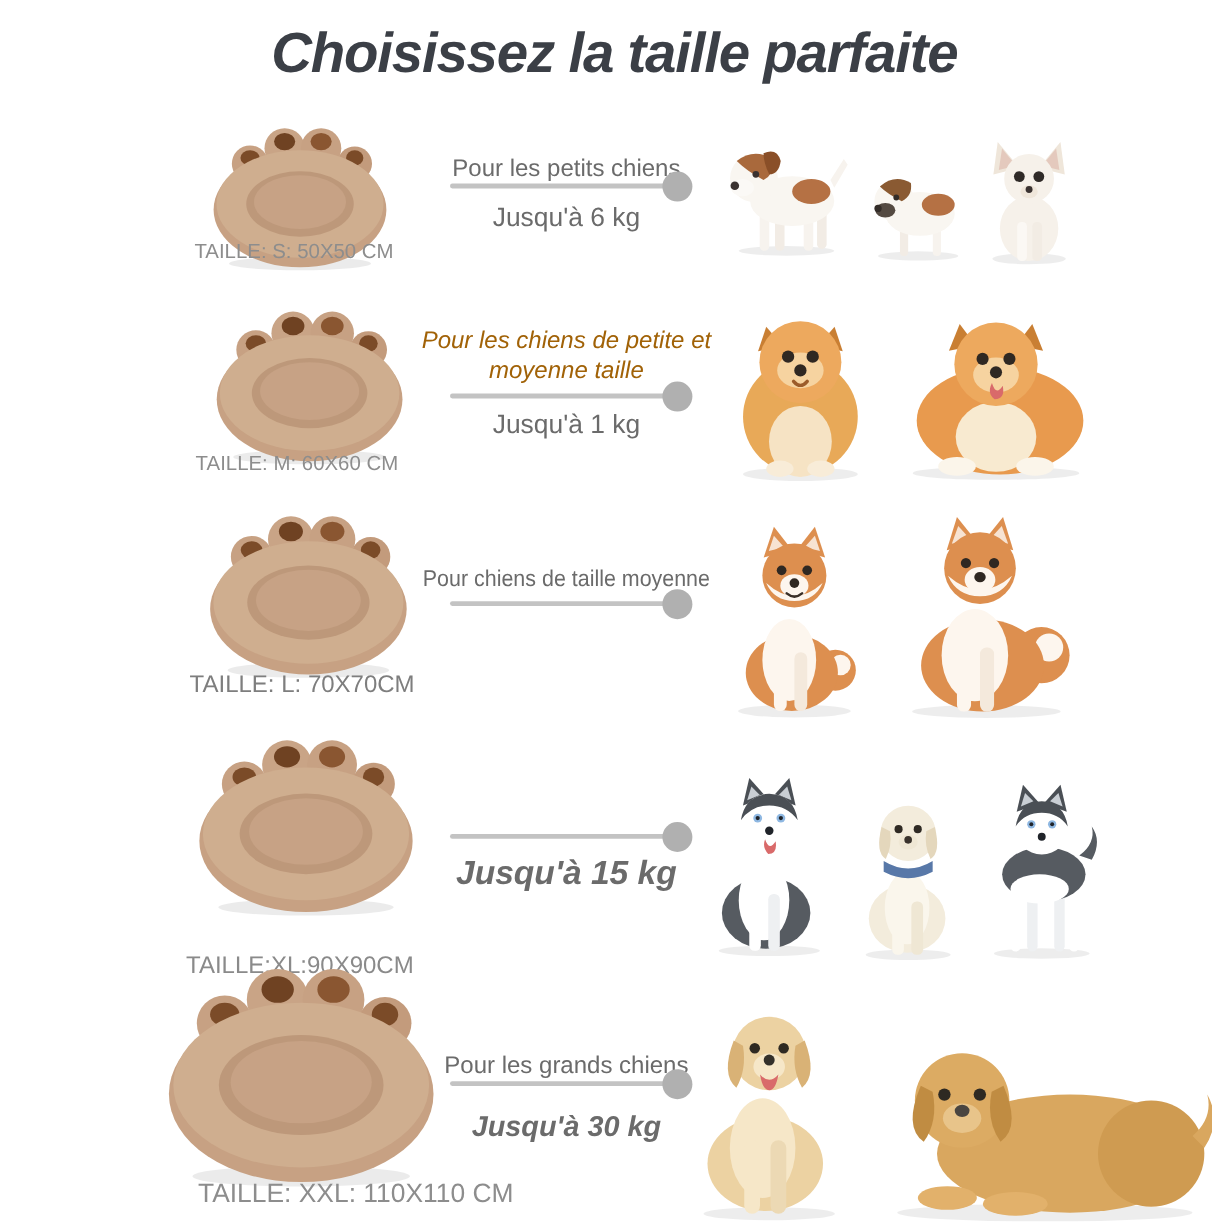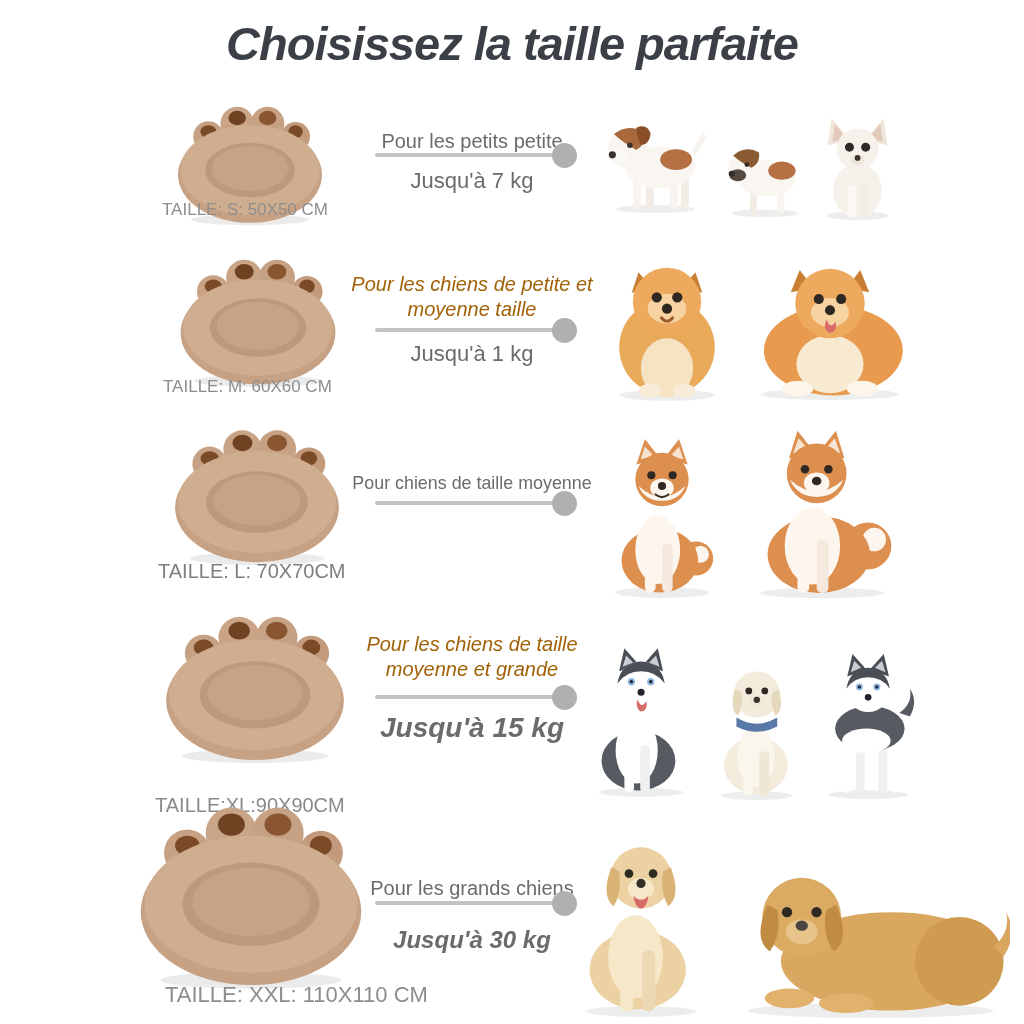--- a/index.html
+++ b/index.html
@@ -58,24 +58,24 @@
 </svg>
 
 <div id="canvas">
 
   <div class="page-title">Choisissez la taille parfaite</div>
 
   <svg class="bed" style="left:170px;top:98px" width="160" height="128" viewBox="0 0 200 160">
     <use href="#pawbed"></use>
   </svg>
   <div class="size-label" style="left:162px;top:200px;width:180px;font-size:17px">TAILLE: S: 50X50 CM</div>
-  <div class="mid audience" style="top:129px">Pour les petits petite</div>
+  <div class="mid audience" style="top:129px">Pour les petits chiens</div>
   <div class="divider" style="top:153px"></div>
   <div class="divider-dot" style="top:143px"></div>
-  <div class="mid weight" style="top:168px">Jusqu'à 7 kg</div>
+  <div class="mid weight" style="top:168px">Jusqu'à 6 kg</div>
   <div class="dogs" style="left:598px;top:95px;width:300px;height:130px;gap:8px">
 
     <svg width="132" height="118" viewBox="0 0 140 120">
       <ellipse cx="72" cy="114" rx="50" ry="5" fill="rgba(0,0,0,0.07)"></ellipse>
       <rect x="44" y="70" width="10" height="44" rx="5" fill="#f7f3ee"></rect>
       <rect x="60" y="74" width="10" height="40" rx="5" fill="#f2ece5"></rect>
       <rect x="90" y="70" width="10" height="44" rx="5" fill="#f7f3ee"></rect>
       <rect x="104" y="68" width="10" height="44" rx="5" fill="#f2ece5"></rect>
       <path d="M118 40 L132 18 L136 24 L122 48 Z" fill="#f7f3ee"></path>
       <ellipse cx="78" cy="62" rx="44" ry="26" fill="#f9f6f1"></ellipse>
@@ -209,21 +209,20 @@
       <circle cx="59" cy="38" r="4" fill="#2f2822"></circle>
       <circle cx="81" cy="38" r="4" fill="#2f2822"></circle>
       <ellipse cx="70" cy="49" rx="4.5" ry="4" fill="#2f2822"></ellipse>
     </svg>
   </div>
 
   <svg class="bed" style="left:156px;top:606px" width="198" height="158" viewBox="0 0 200 160">
     <use href="#pawbed"></use>
   </svg>
   <div class="size-label" style="left:155px;top:794px;width:190px;font-size:20px;color:#8a8a8a">TAILLE:XL:90X90CM</div>
-  <div class="mid audience it" style="top:632px">Pour les chiens de taille moyenne et grande</div>
   <div class="divider" style="top:695px"></div>
   <div class="divider-dot" style="top:685px"></div>
   <div class="mid weight bi" style="top:712px;font-size:28px">Jusqu'à 15 kg</div>
   <div class="dogs" style="left:584px;top:620px;width:336px;height:196px;gap:10px">
 
     <svg width="138" height="186" viewBox="0 0 130 170">
       <ellipse cx="65" cy="164" rx="48" ry="5" fill="rgba(0,0,0,0.07)"></ellipse>
       <ellipse cx="62" cy="128" rx="42" ry="34" fill="#565b61"></ellipse>
       <ellipse cx="60" cy="116" rx="24" ry="38" fill="#ffffff"></ellipse>
       <rect x="46" y="110" width="11" height="54" rx="5" fill="#ffffff"></rect>

